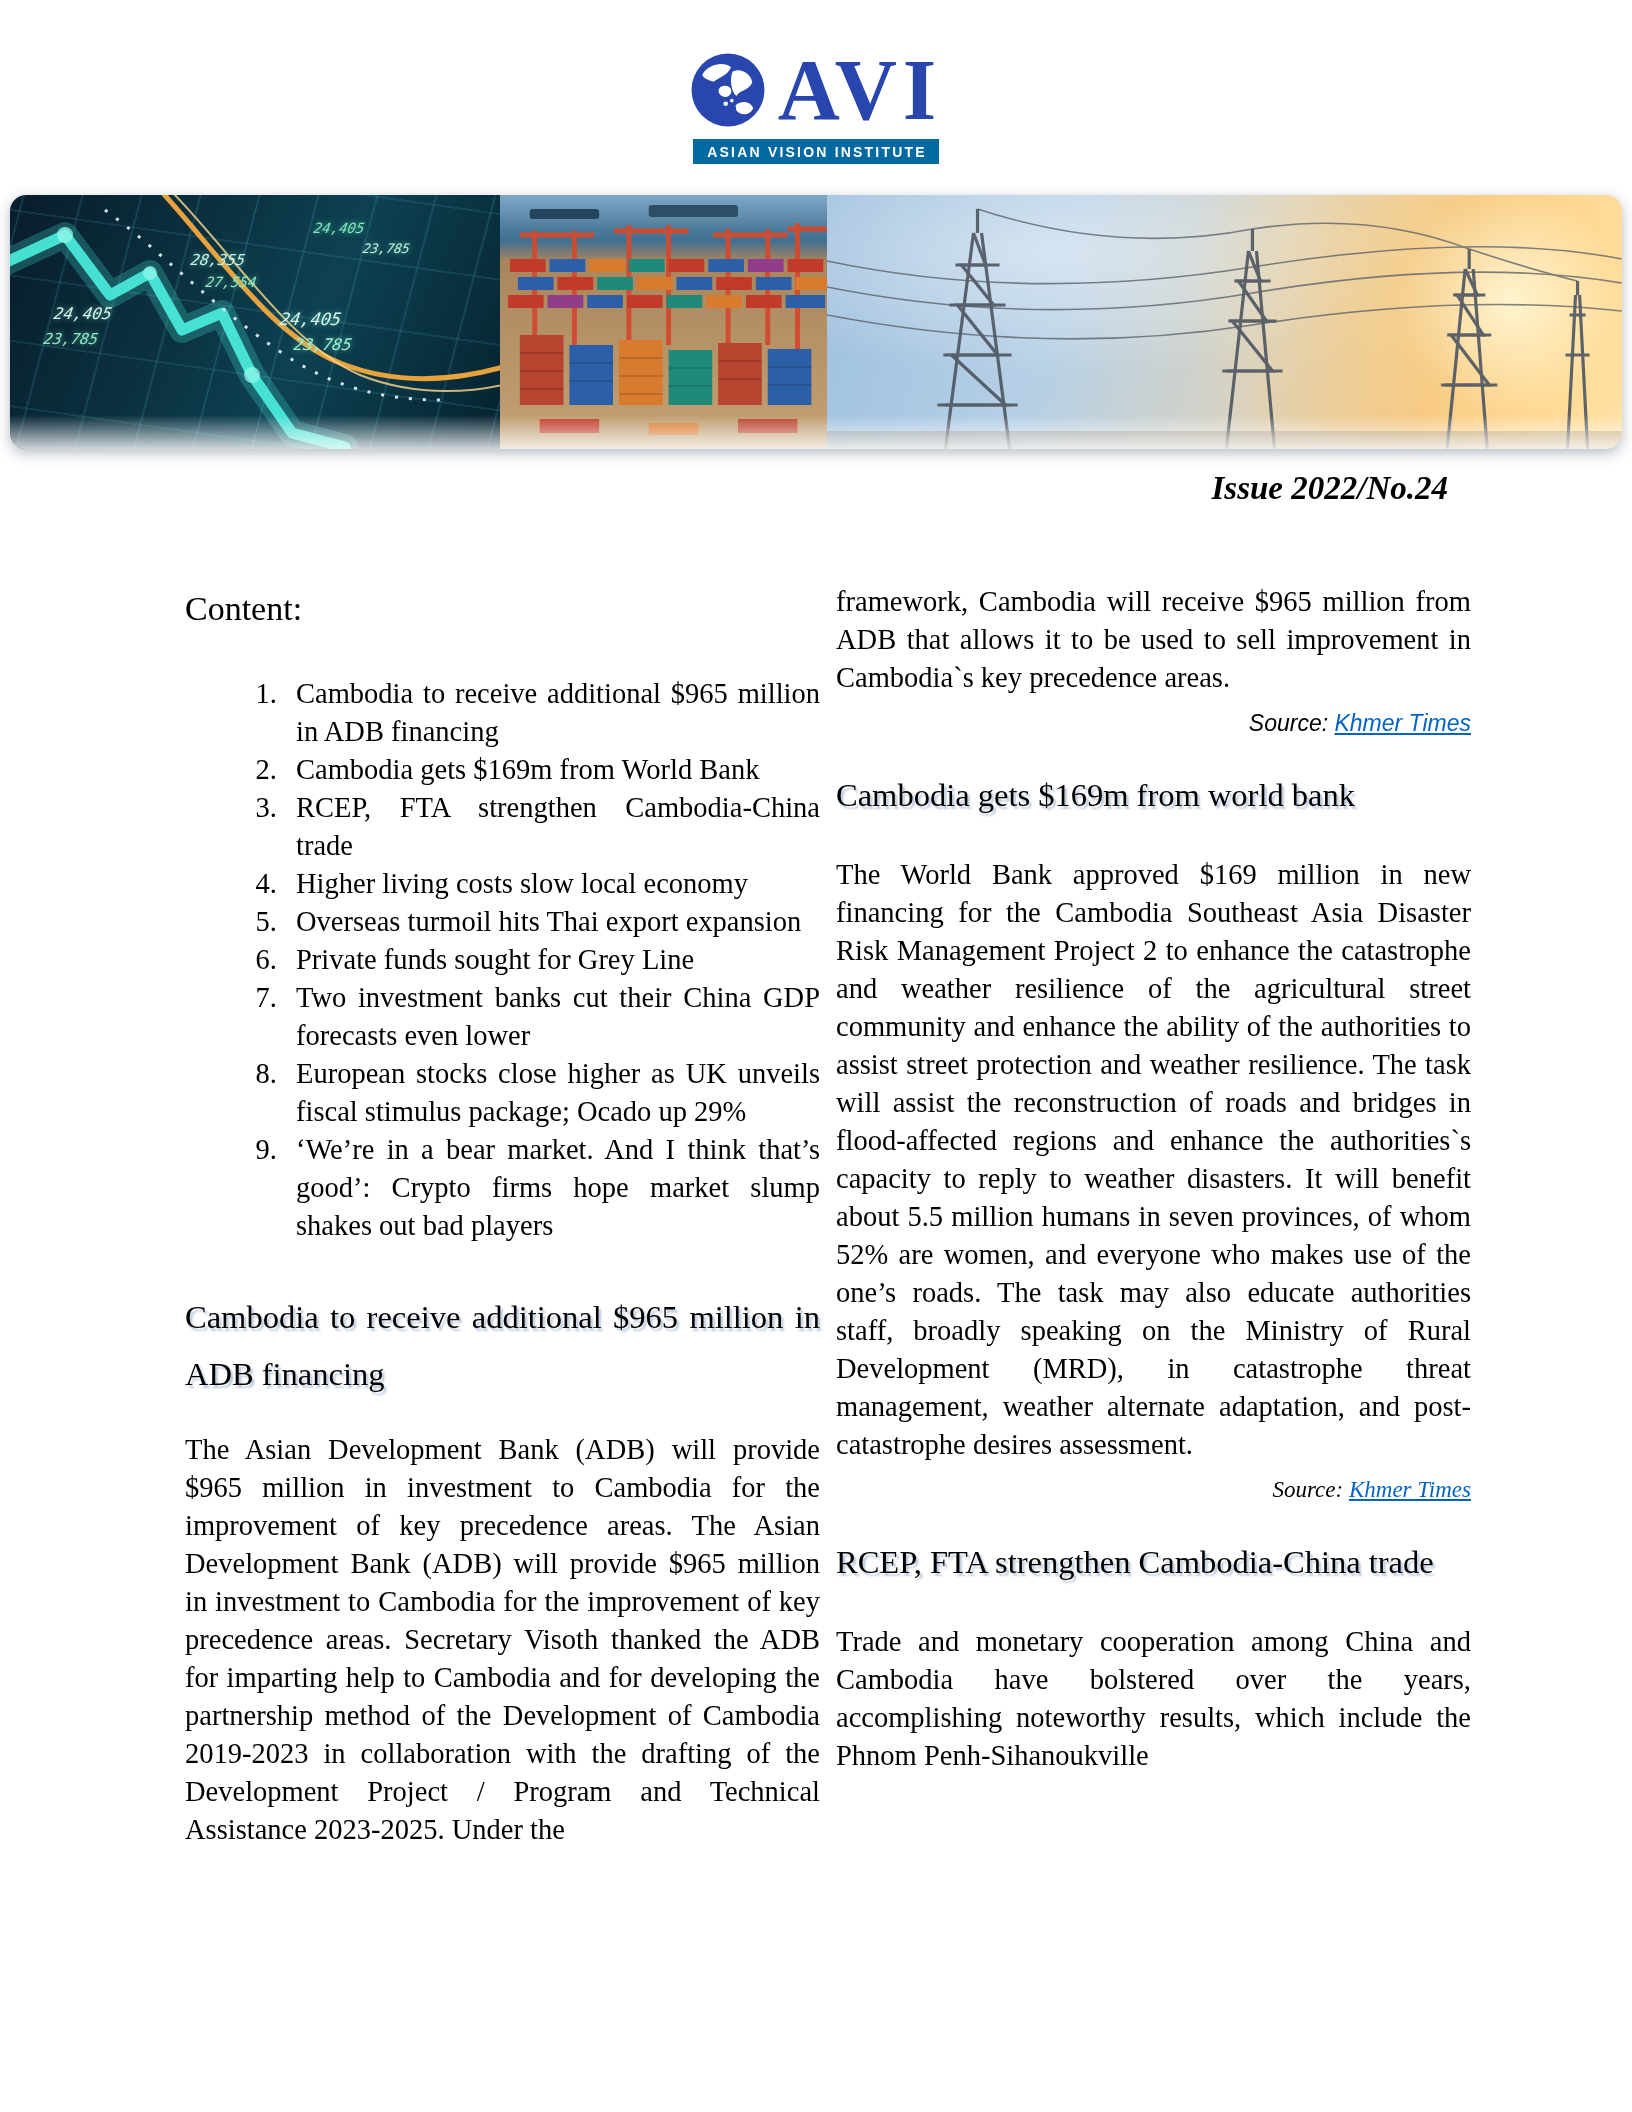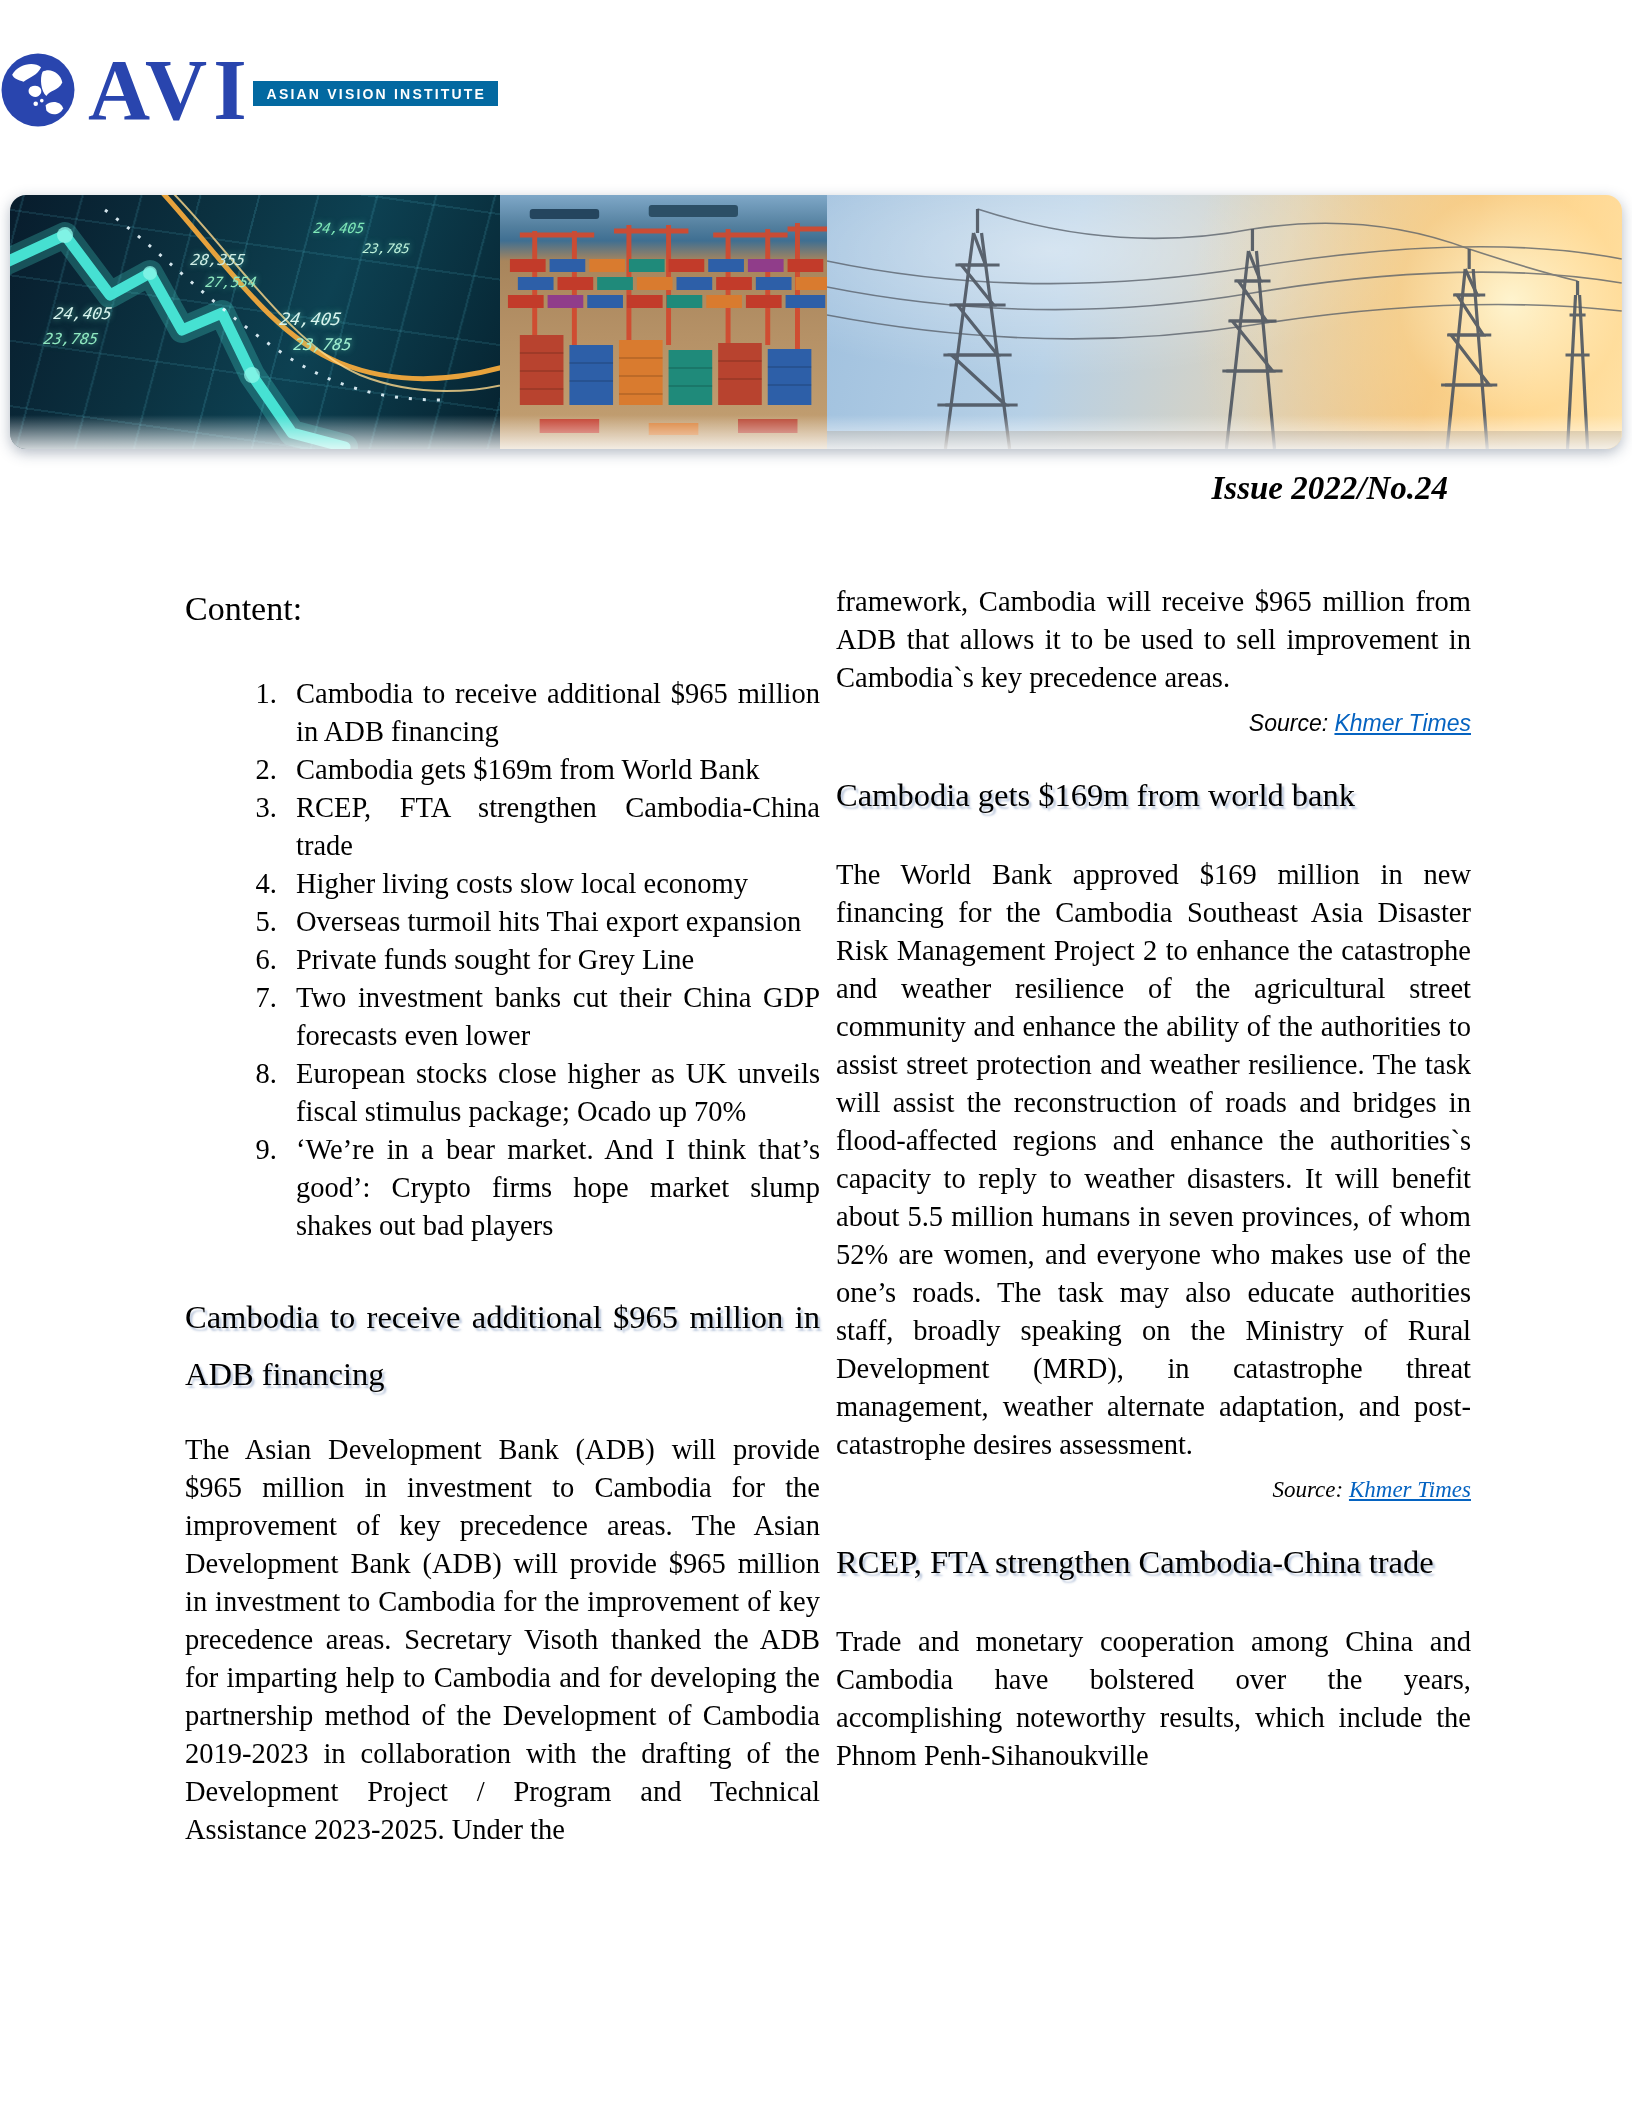--- a/index.html
+++ b/index.html
@@ -1,20 +1,20 @@
 <!DOCTYPE html>
 <html><head>
 <meta charset="utf-8">
 <style>
   html,body{margin:0;padding:0;background:#ffffff;}
   .page{position:relative;width:1632px;height:2112px;background:#ffffff;overflow:hidden;
         font-family:"Liberation Serif",serif;color:#000;}
 
   
-  .logo-block{position:absolute;top:48px;left:0;right:0;display:flex;flex-direction:row;align-items:center;}
+  .logo-block{position:absolute;top:48px;left:0;right:0;display:flex;flex-direction:column;align-items:center;}
   .logo-row{display:flex;align-items:center;gap:12px;height:84px;}
   .globe{width:76px;height:76px;display:block;}
   .logo-acronym{font-family:"Liberation Serif",serif;font-weight:bold;font-size:86px;line-height:76px;
                 color:#2945ae;letter-spacing:6px;}
   .logo-bar{margin-top:7px;background:#0369a1;color:#fff;font-family:"Liberation Sans",sans-serif;
             font-size:14px;font-weight:bold;letter-spacing:2.2px;padding:5px 12px 4px 14px;}
 
   
   .banner{position:absolute;top:195px;left:10px;width:1612px;height:254px;border-radius:16px;
           overflow:hidden;display:flex;box-shadow:0 4px 14px rgba(40,60,90,.35);}
@@ -241,21 +241,21 @@
     <section class="col col-left">
       <h2 class="content-heading">Content:</h2>
       <ol class="toc" id="toc-list">
           <li>Cambodia to receive additional $965 million in ADB financing</li>
           <li>Cambodia gets $169m from World Bank</li>
           <li>RCEP, FTA strengthen Cambodia-China trade</li>
           <li>Higher living costs slow local economy</li>
           <li>Overseas turmoil hits Thai export expansion</li>
           <li>Private funds sought for Grey Line</li>
           <li>Two investment banks cut their China GDP forecasts even lower</li>
-          <li>European stocks close higher as UK unveils fiscal stimulus package; Ocado up 70%</li>
+          <li>European stocks close higher as UK unveils fiscal stimulus package; Ocado up 29%</li>
           <li>‘We’re in a bear market. And I think that’s good’: Crypto firms hope market slump shakes out bad players</li>
         </ol>
 
       <h3 class="article-heading">Cambodia to receive additional $965 million in ADB financing</h3>
       <p class="body-text">The Asian Development Bank (ADB) will provide $965 million in investment to Cambodia for the improvement of key precedence areas. The Asian Development Bank (ADB) will provide $965 million in investment to Cambodia for the improvement of key precedence areas. Secretary Visoth thanked the ADB for imparting help to Cambodia and for developing the partnership method of the Development of Cambodia 2019-2023 in collaboration with the drafting of the Development Project / Program and Technical Assistance 2023-2025. Under the</p>
     </section>
 
     <section class="col col-right">
       <p class="body-text">framework, Cambodia will receive $965 million from ADB that allows it to be used to sell improvement in Cambodia`s key precedence areas.</p>
       <p class="source-line sans">

